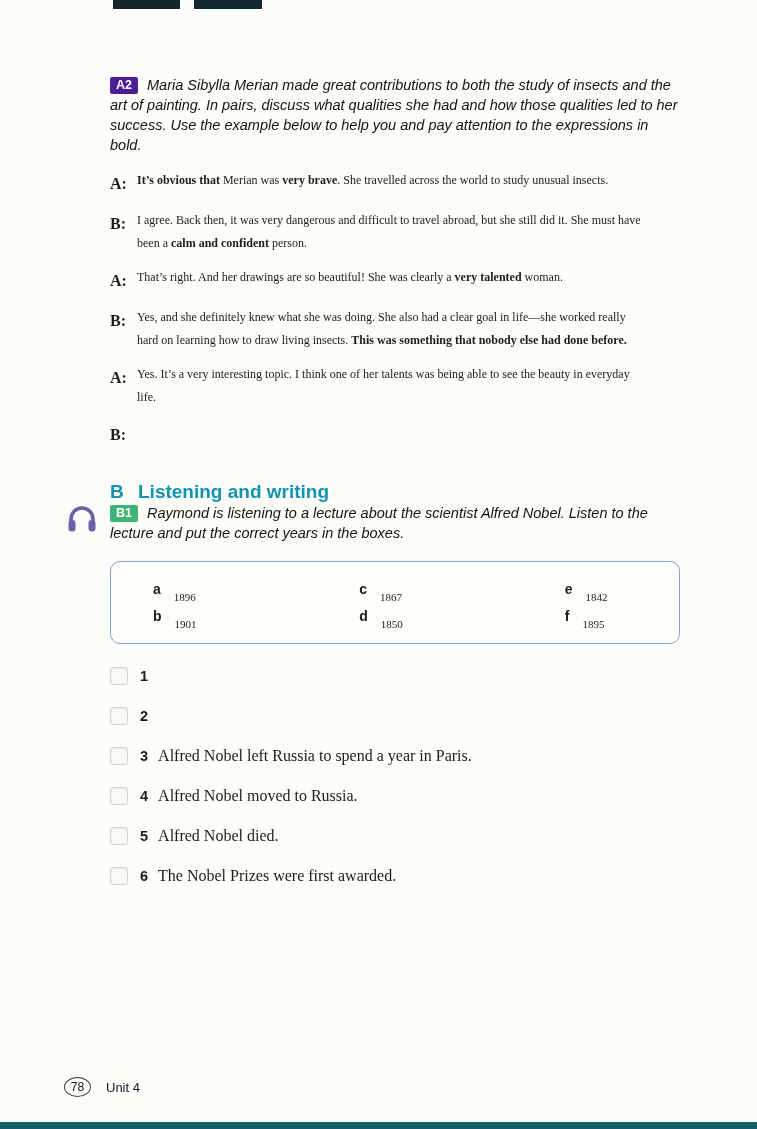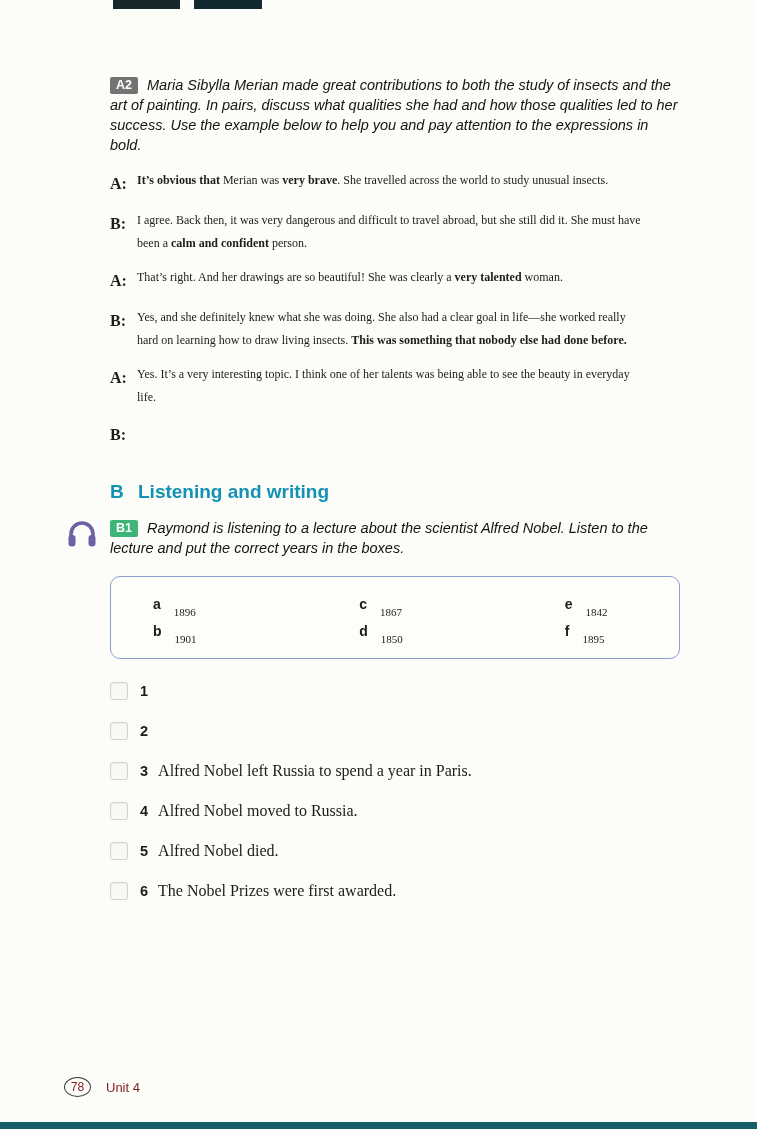--- a/index.html
+++ b/index.html
@@ -23,21 +23,21 @@
   
   .chip {
     display:inline-block;
     font-family:"Liberation Sans", sans-serif;
     font-weight:bold; font-style:normal;
     font-size:12.5px; line-height:17px;
     color:#fff; padding:0 6px;
     border-radius:2px; margin-right:9px;
     vertical-align:1px;
   }
-  .chip-a2 { background:#737373; }
+  .chip-a2 { background:#4c1d95; }
   .chip-b1 { background:#3eb476; }
 
   .instr {
     font-family:"Liberation Sans", sans-serif;
     font-style:italic; font-size:14.5px;
     line-height:20px; color:#141414;
   }
 
   
   .dialogue { margin-top:14px; }
@@ -48,21 +48,21 @@
 
   
   .sec-head {
     margin-top:32px;
     font-family:"Liberation Sans", sans-serif;
     font-weight:bold; font-size:19px;
     color:#1292b4; display:flex;
   }
   .sec-letter { width:28px; }
 
-  .b1-row { margin-top:15px; position:relative; }
+  .b1-row { position:relative; }
   .hp-icon { position:absolute; left:-44px; top:2px; }
 
   
   .years-box {
     margin-top:18px;
     border:1.6px solid #8a9fd2;
     border-radius:10px;
     padding:13px 0 14px 0;
     display:grid;
     grid-template-columns:1fr 1.05fr 1fr;
@@ -95,21 +95,21 @@
     font-weight:bold; font-size:14.5px;
     margin:0 10px 0 12px;
   }
   .stmt-text { font-size:16px; }
 
   
   .footer {
     position:absolute; left:48px; bottom:32px;
     display:flex; align-items:center;
     font-family:"Liberation Sans", sans-serif;
-    font-size:13px; color:#7f1d1d;padding-left:16px;
+    font-size:13px; color:#0f172a;padding-left:16px;
   }
   .page-circle {
     width:27px; height:20px;
     border:1.3px solid #3d3d3d;
     border-radius:50%;
     display:flex; align-items:center; justify-content:center;
     font-size:12px; margin-right:15px;
   }
   .bottom-bar {
     position:absolute; left:0; bottom:0;

